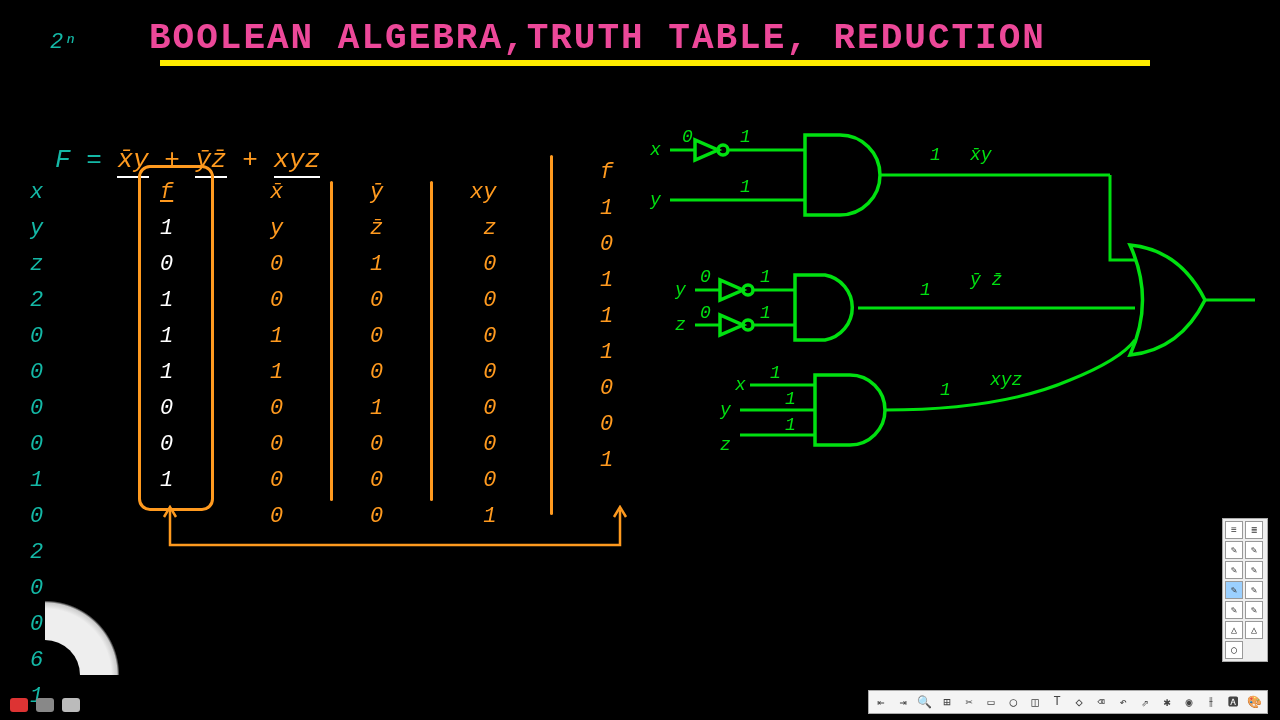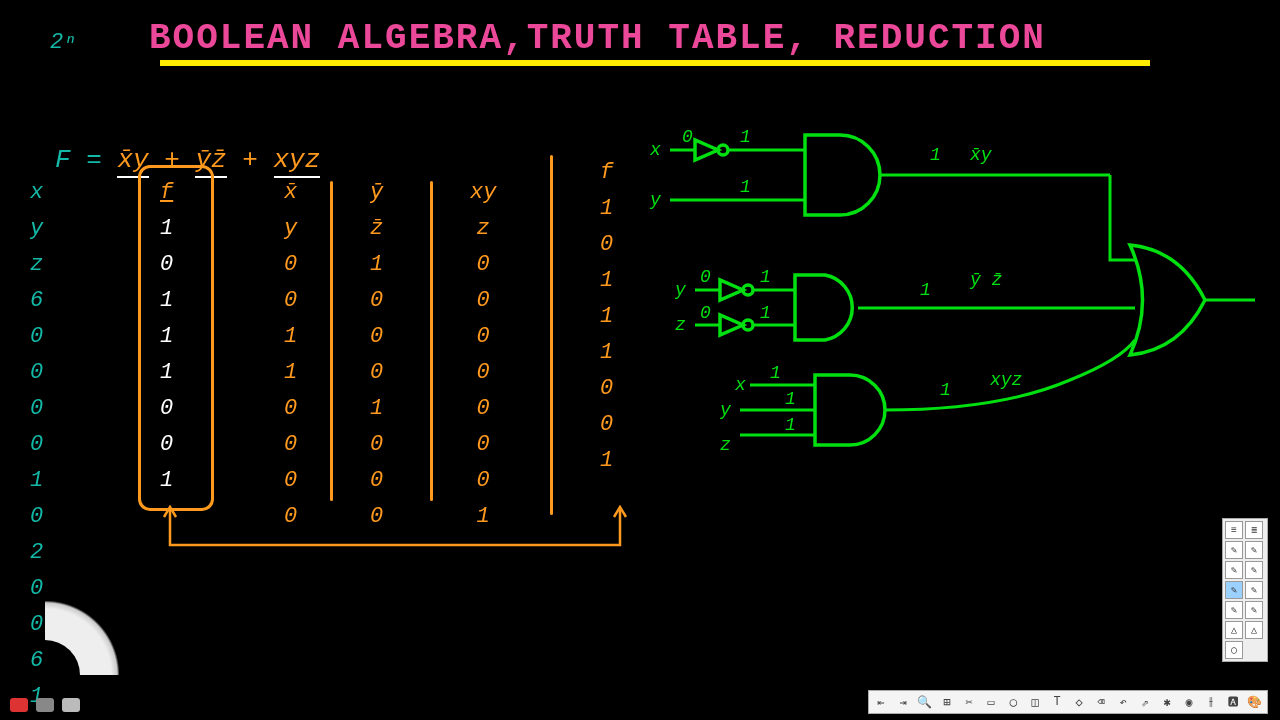--- a/index.html
+++ b/index.html
@@ -179,21 +179,21 @@
   <span class="orange under-white">ȳz̄</span>
   <span class="orange">+</span>
   <span class="orange under-white">xyz</span>
 </div>
 
 <div class="tt">
 
   <div class="col yellow" style="left:0px;">
     <div>x y z</div>
     <div id="xyz-rows">
-        <div>6  0  0</div>
+        <div>2  0  0</div>
         <div>0  0  1</div>
         <div>0  2  0</div>
         <div>0  6  1</div>
         <div>1  0  0</div>
       </div>
   </div>
 
   <div class="col" style="left:130px;">
     <div class="orange" style="text-decoration:underline">f</div>
     <div id="f-rows" class="white">
@@ -202,21 +202,21 @@
         <div>1</div>
         <div>1</div>
         <div>1</div>
         <div>0</div>
         <div>0</div>
         <div>1</div>
       </div>
   </div>
   <div class="fbox" style="left:108px; top:-10px; width:70px; height:340px;"></div>
 
-  <div class="col orange" style="left:254px;font-family:Liberation Mono, monospace;">
+  <div class="col orange" style="left:240px;font-family:Liberation Mono, monospace;">
     <div>x̄ y</div>
     <div id="xbary-rows">
         <div>0</div>
         <div>0</div>
         <div>1</div>
         <div>1</div>
         <div>0</div>
         <div>0</div>
         <div>0</div>
         <div>0</div>
@@ -232,21 +232,21 @@
         <div>0</div>
         <div>0</div>
         <div>1</div>
         <div>0</div>
         <div>0</div>
         <div>0</div>
       </div>
   </div>
   <div class="vline" style="left:400px; top:6px; height:320px;"></div>
 
-  <div class="col orange" style="left:440px;">
+  <div class="col orange" style="left:440px;text-align:right;">
     <div>xy z</div>
     <div id="xyzterm-rows">
         <div>0</div>
         <div>0</div>
         <div>0</div>
         <div>0</div>
         <div>0</div>
         <div>0</div>
         <div>0</div>
         <div>1</div>

